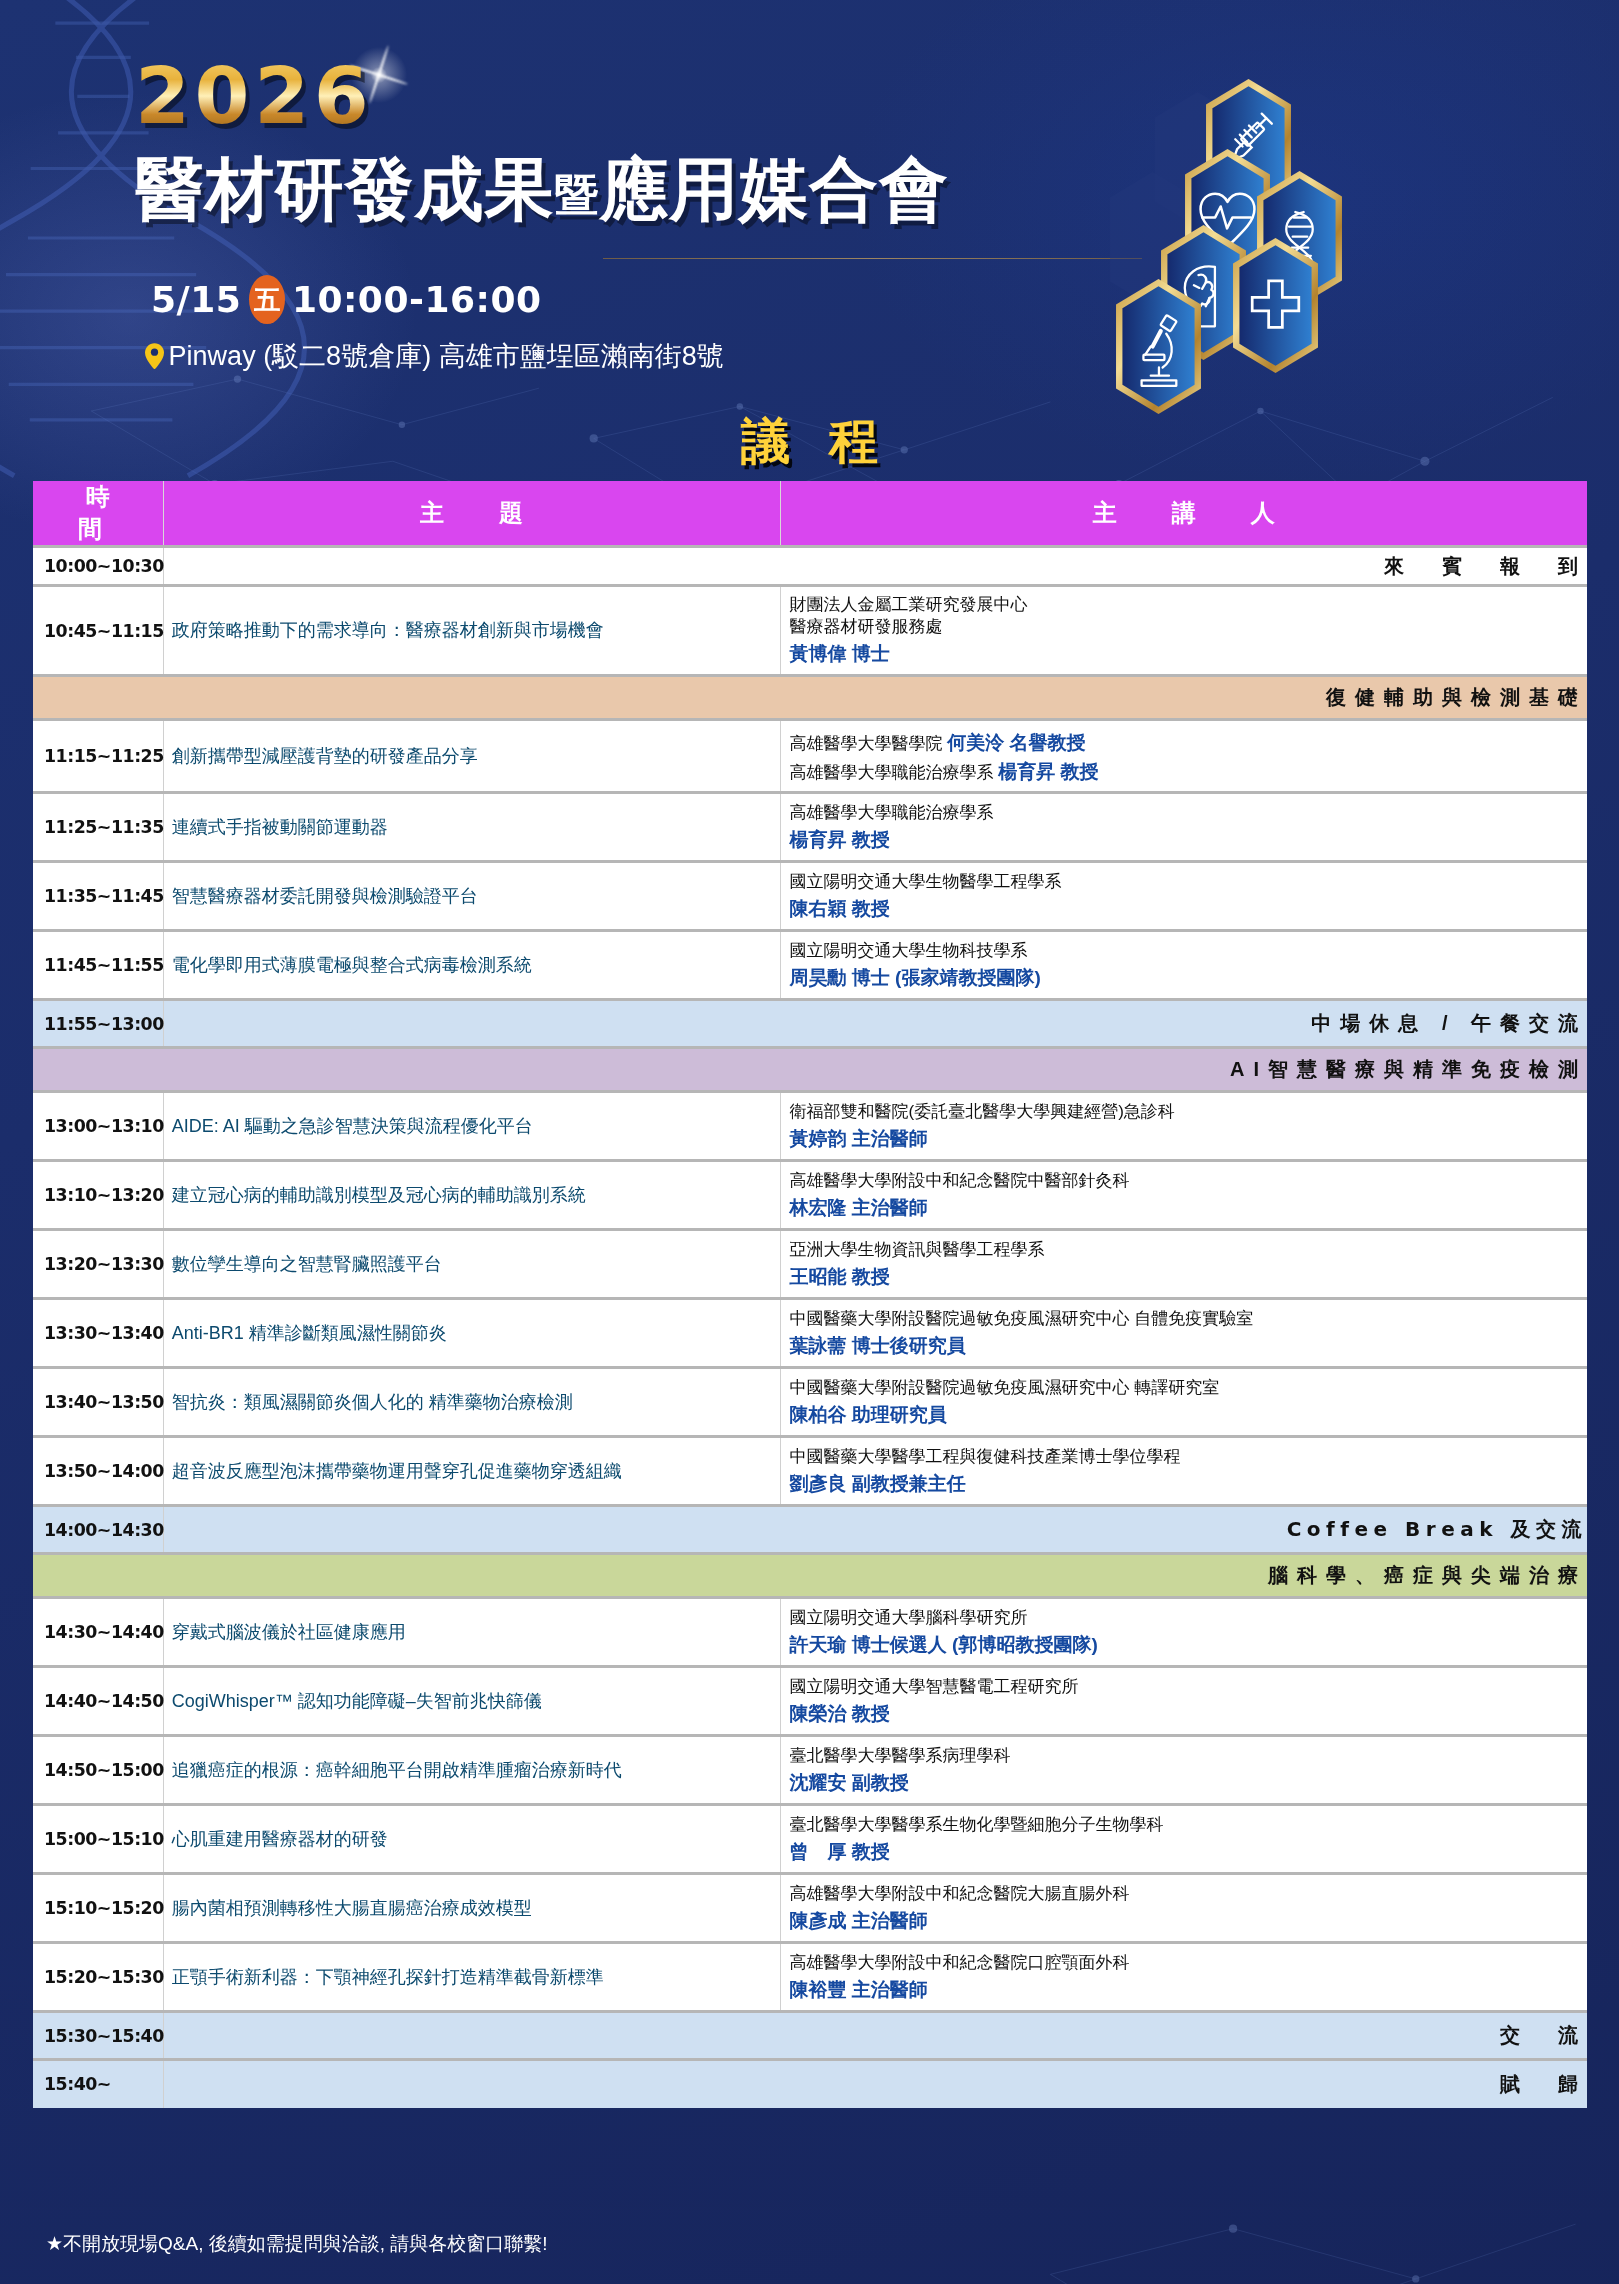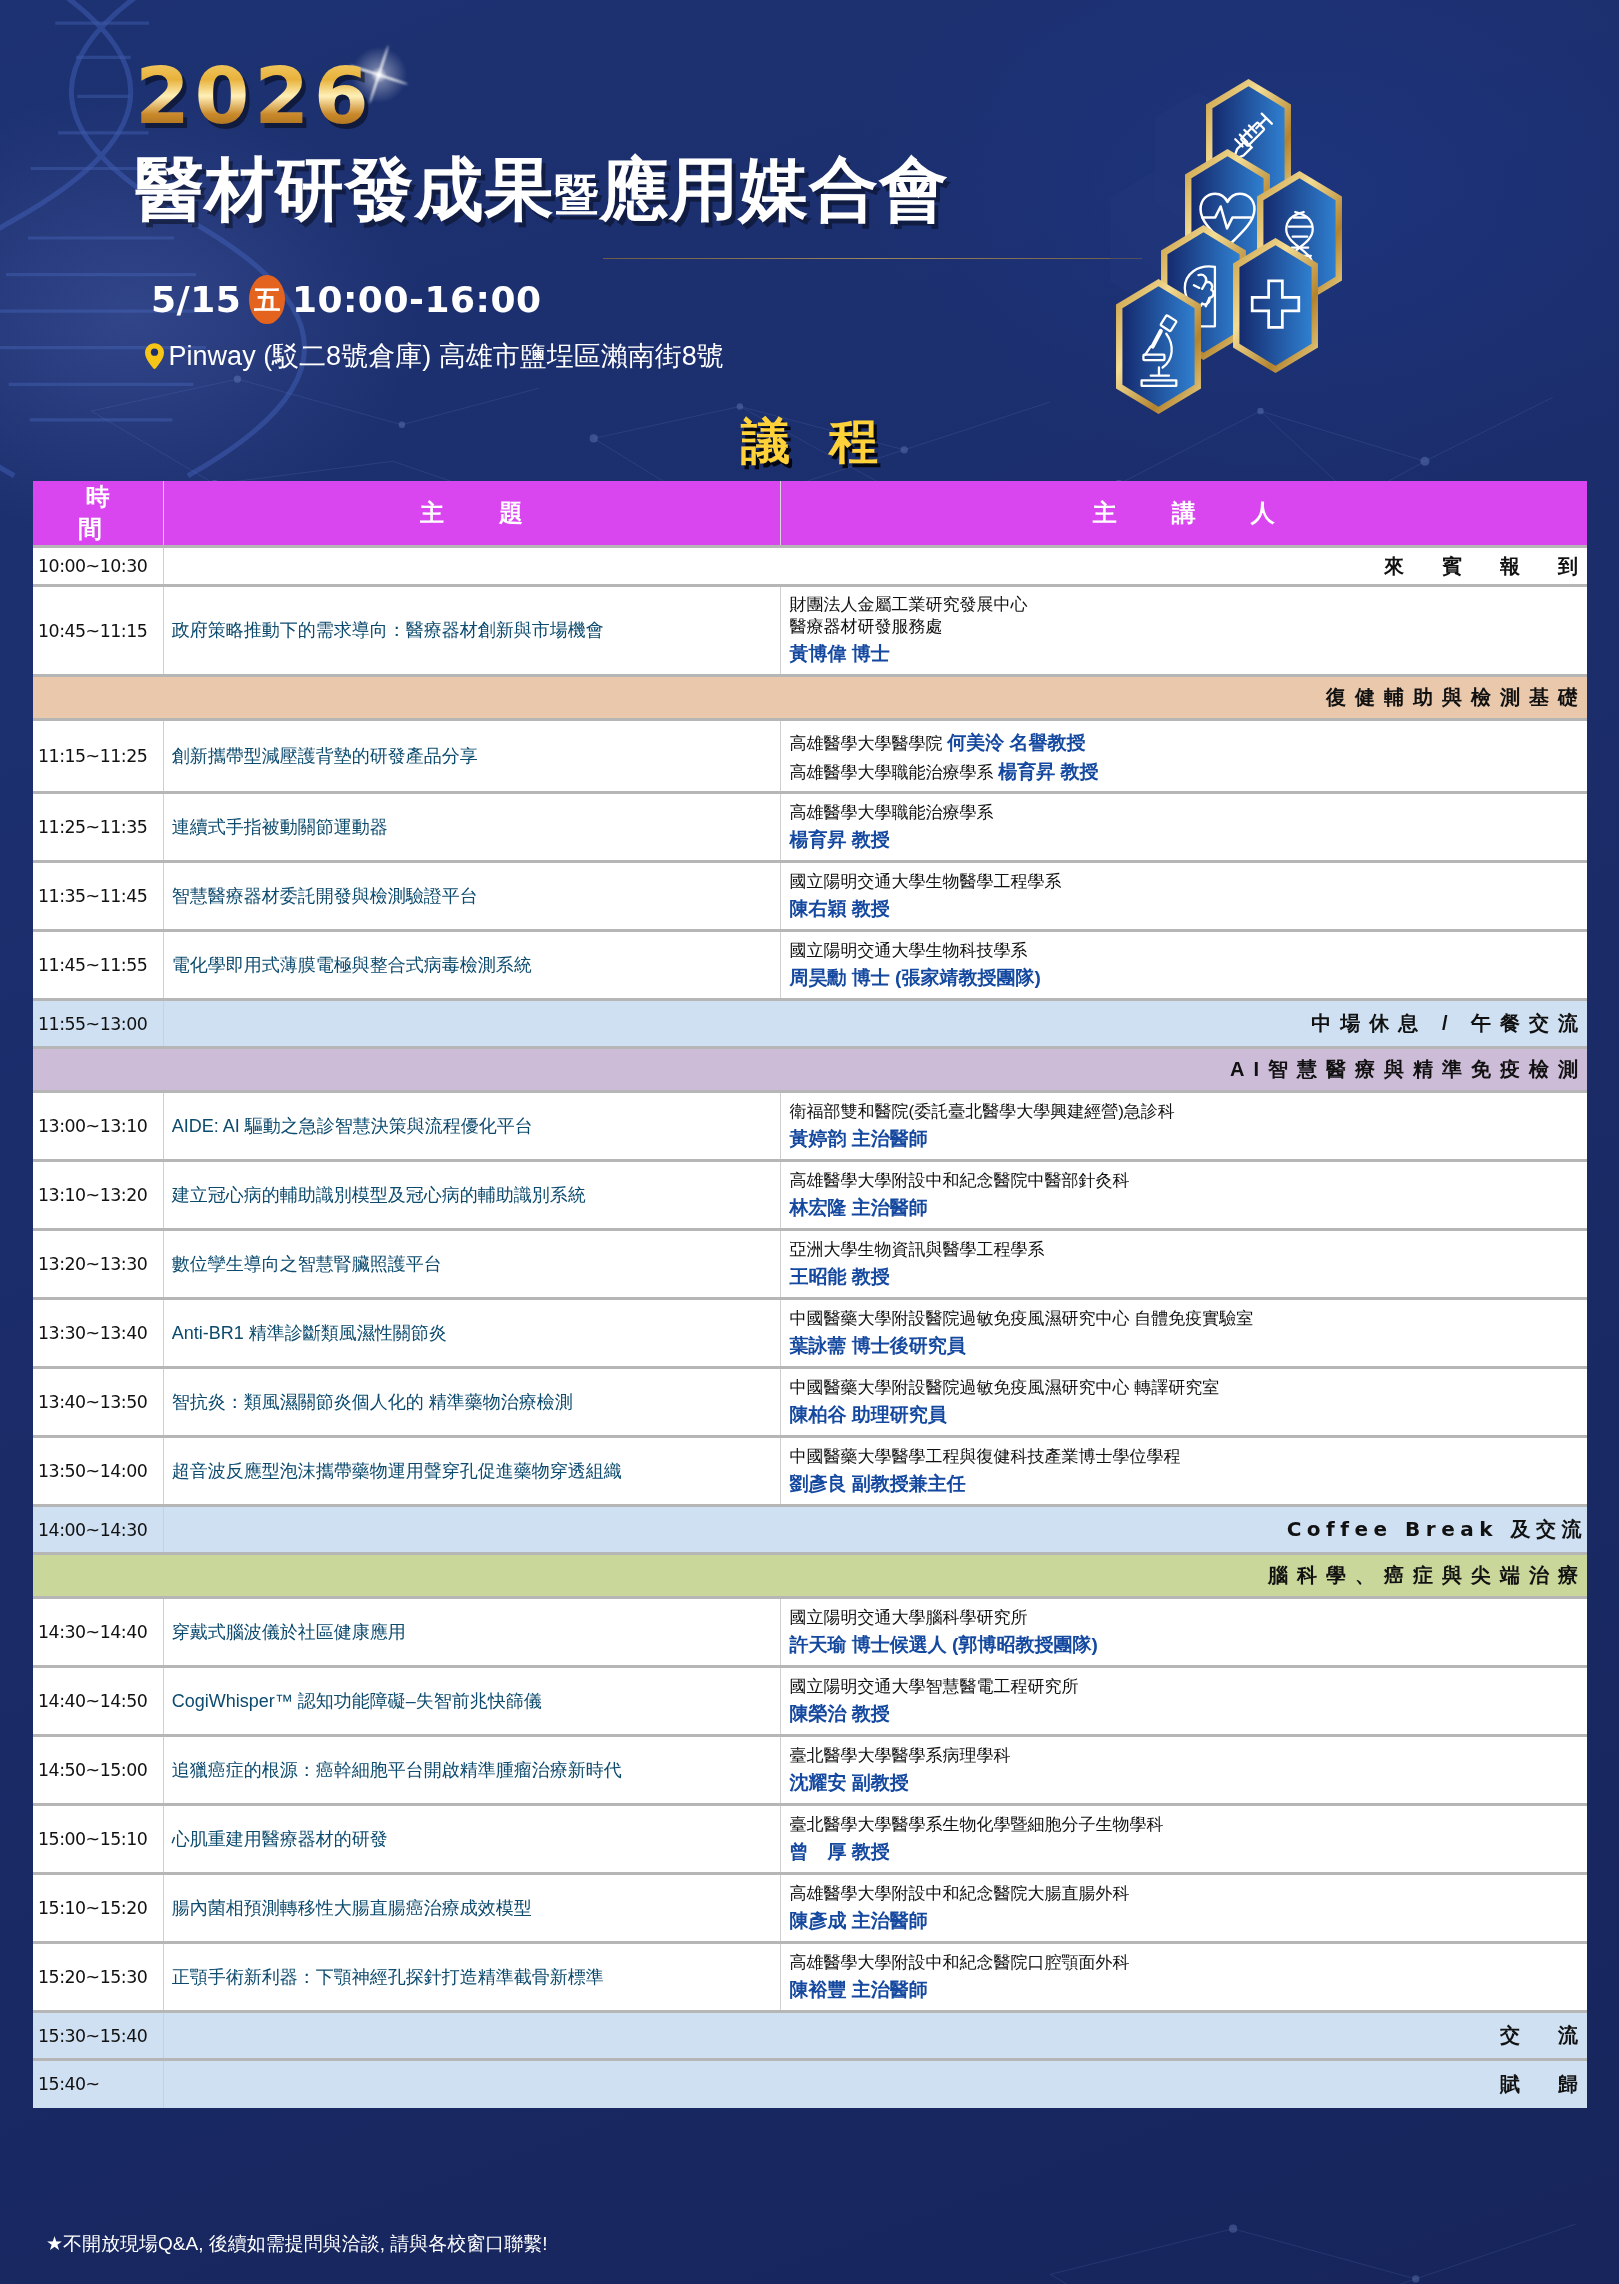--- a/index.html
+++ b/index.html
@@ -99,21 +99,21 @@
     height:50px; vertical-align:middle;
     border-right:0.9px solid #d8d8d8;
     letter-spacing:15.5px; text-indent:15.5px;
   }
   thead th:last-child { border-right:none; }
 
   td { border-top:3.2px solid #b6b6b6; border-right:0.9px solid #d0d0d0; vertical-align:middle; }
   td:last-child { border-right:none; }
 
   .t-time {
-    font-size:17.4px; font-weight:normal; color:#111; padding-left:5px;
+    font-size:17.4px; font-weight:bold; color:#111; padding-left:11px;
     font-family:"DejaVu Sans", sans-serif; letter-spacing:-0.5px; white-space:nowrap;
   }
   .t-topic { font-size:18px; color:#0c4a6e; padding:6.4px 8.2px; line-height:1.25; }
   .t-speaker { padding:6.4px 9px; line-height:1.30; }
   .org { font-size:17px; color:#111; display:block; }
   .spk { font-size:19px; font-weight:bold; color:#1549a0; }
   .spk-line { display:block; margin-top:4px; }
 
   tr.session td { height:69px; }
   tr.session.tall td { height:90px; }

